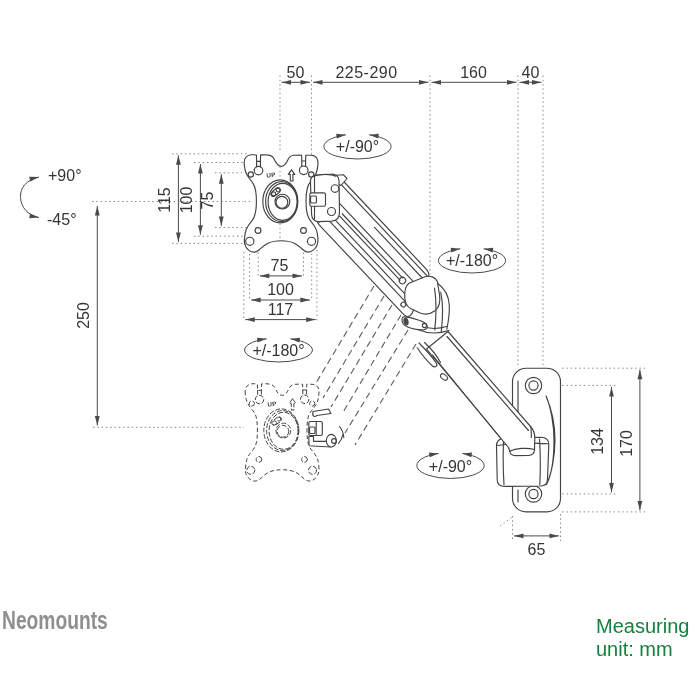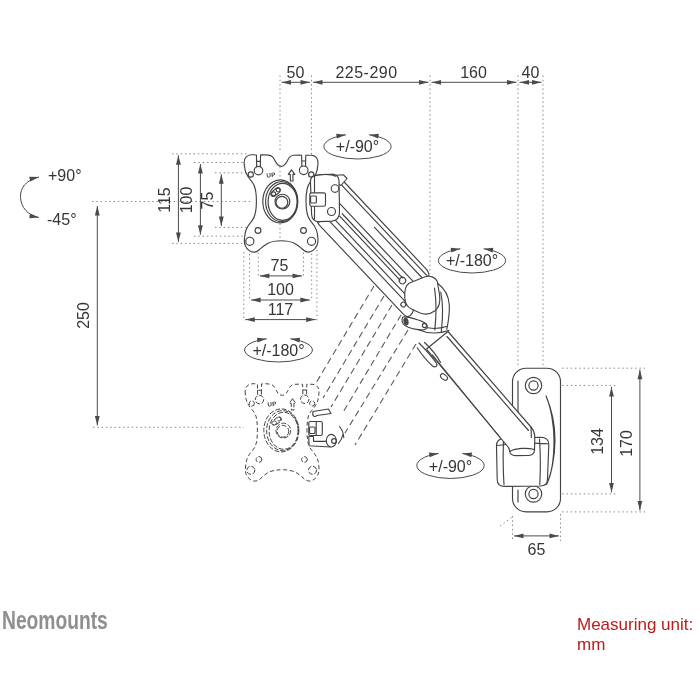--- a/index.html
+++ b/index.html
@@ -267,14 +267,14 @@
   <text x="267.5" y="406.5" font-size="6.3" font-weight="bold" fill="#3a3a3a" stroke="none" transform="rotate(-8 270 404)">UP</text>
 
   <path class="dw" d="M292.5,398.8 L289.3,403.3 L291.2,403.3 L291.4,410 L294,410 L293.9,403.3 L295.8,403.3 Z"></path>
   </g>
 </g>
 
 </svg>
 
 <div style="position:absolute;left:2px;top:605px;font-size:26px;color:#8f8f8f;font-weight:bold;transform:scaleX(0.74);transform-origin:0 0;">Neomounts</div>
 
-<div style="position:absolute;left:577px;top:615px;font-size:17px;color:#b91c1c;">Measuring unit: mm</div>
+<div style="position:absolute;left:596px;top:615px;font-size:20px;color:#15803d;">Measuring unit: mm</div>
 </div>
 
 </body></html>

